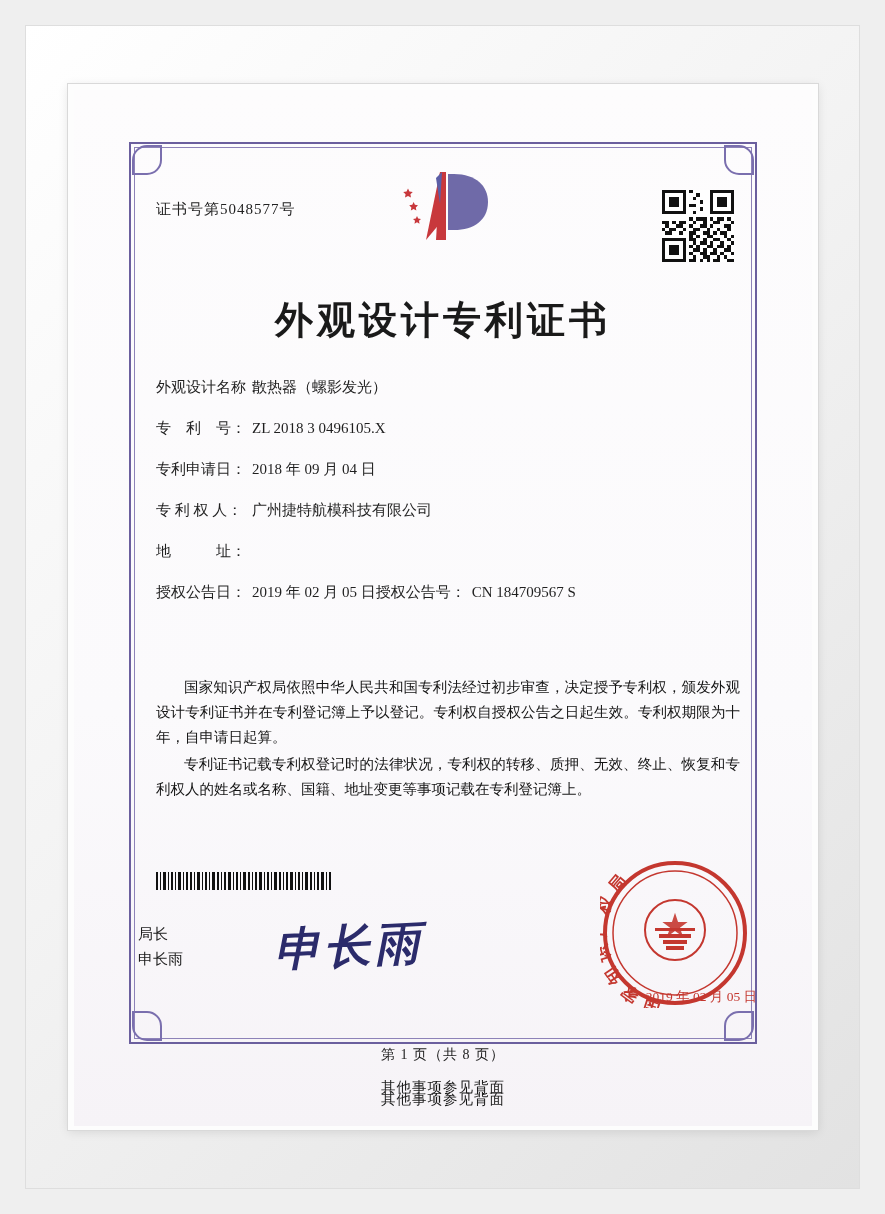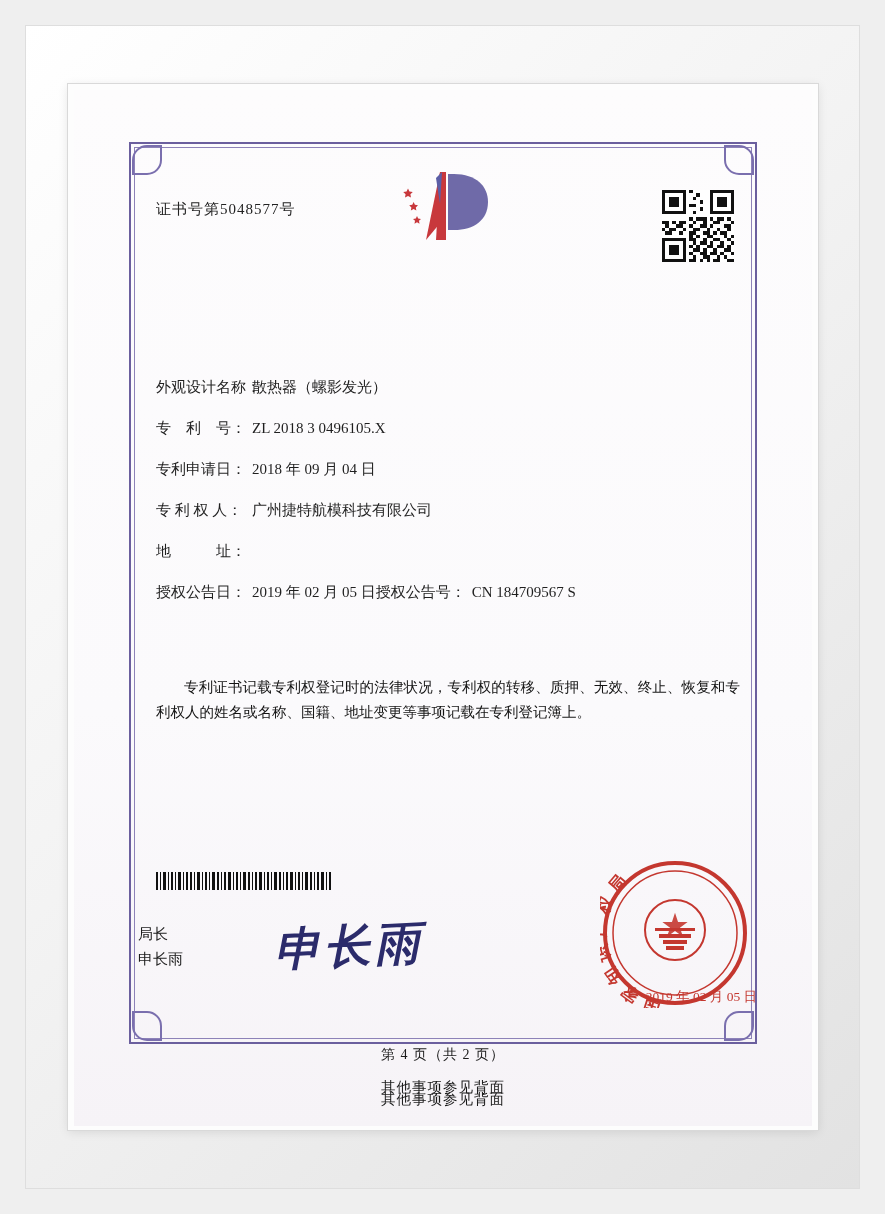--- a/index.html
+++ b/index.html
@@ -252,20 +252,21 @@
             <rect x="18" y="19" width="1" height="1"></rect>
           <rect x="8" y="20" width="2" height="1"></rect>
             <rect x="11" y="20" width="1" height="1"></rect>
           <rect x="13" y="20" width="1" height="1"></rect>
             <rect x="15" y="20" width="2" height="1"></rect>
           <rect x="19" y="20" width="2" height="1"></rect>
         </g>
       </svg>
     </div>
 
+    <div class="title">外观设计专利证书</div>
 
     <div class="fields">
       <div class="row">
         <div class="label">外观设计名称：</div>
         <div class="value">散热器（螺影发光）</div>
       </div>
       <div class="row">
         <div class="label">专　利　号：</div>
         <div class="value">ZL 2018 3 0496105.X</div>
       </div>
@@ -282,20 +283,21 @@
       </div>
       <div class="row">
         <div class="label">授权公告日：</div>
         <div>2019 年 02 月 05 日</div>
         <div class="sub-label">授权公告号：</div>
         <div>CN 184709567 S</div>
       </div>
     </div>
 
     <div class="para">
+      <p>国家知识产权局依照中华人民共和国专利法经过初步审查，决定授予专利权，颁发外观设计专利证书并在专利登记簿上予以登记。专利权自授权公告之日起生效。专利权期限为十年，自申请日起算。</p>
       <p>专利证书记载专利权登记时的法律状况，专利权的转移、质押、无效、终止、恢复和专利权人的姓名或名称、国籍、地址变更等事项记载在专利登记簿上。</p>
     </div>
 
     <div class="barcode">
       <svg width="180" height="18" viewBox="0 0 180 18" shape-rendering="crispEdges">
         <rect width="180" height="18" fill="#ffffff" opacity="0"></rect>
         <g fill="#111">
           <rect x="0" y="0" width="2" height="18"></rect>
             <rect x="4" y="0" width="1" height="18"></rect>
           <rect x="7" y="0" width="3" height="18"></rect>
@@ -366,18 +368,18 @@
           <polygon points="0,-24 5.5,-7.5 23,-7.5 9,3 14.5,19.5 0,9 -14.5,19.5 -9,3 -23,-7.5 -5.5,-7.5" fill="#c4372f" opacity="0.9" transform="translate(0,-4) scale(0.55)"></polygon>
           <rect x="-16" y="4" width="32" height="4" fill="#c4372f"></rect>
           <rect x="-12" y="10" width="24" height="4" fill="#c4372f"></rect>
           <rect x="-9" y="16" width="18" height="4" fill="#c4372f"></rect>
           <rect x="-20" y="-2" width="40" height="3" fill="#c4372f"></rect>
         </g>
       </svg>
     </div>
     <div class="seal-date">2019 年 02 月 05 日</div>
 
-    <div class="footer-page">第 4 页（共 2 页）</div>
+    <div class="footer-page">第 1 页（共 8 页）</div>
     <div class="footer-note">其他事项参见背面</div>
   </div>
 </div>
 
 <div class="note-outside">其他事项参见背面</div>
 
 </body></html>

